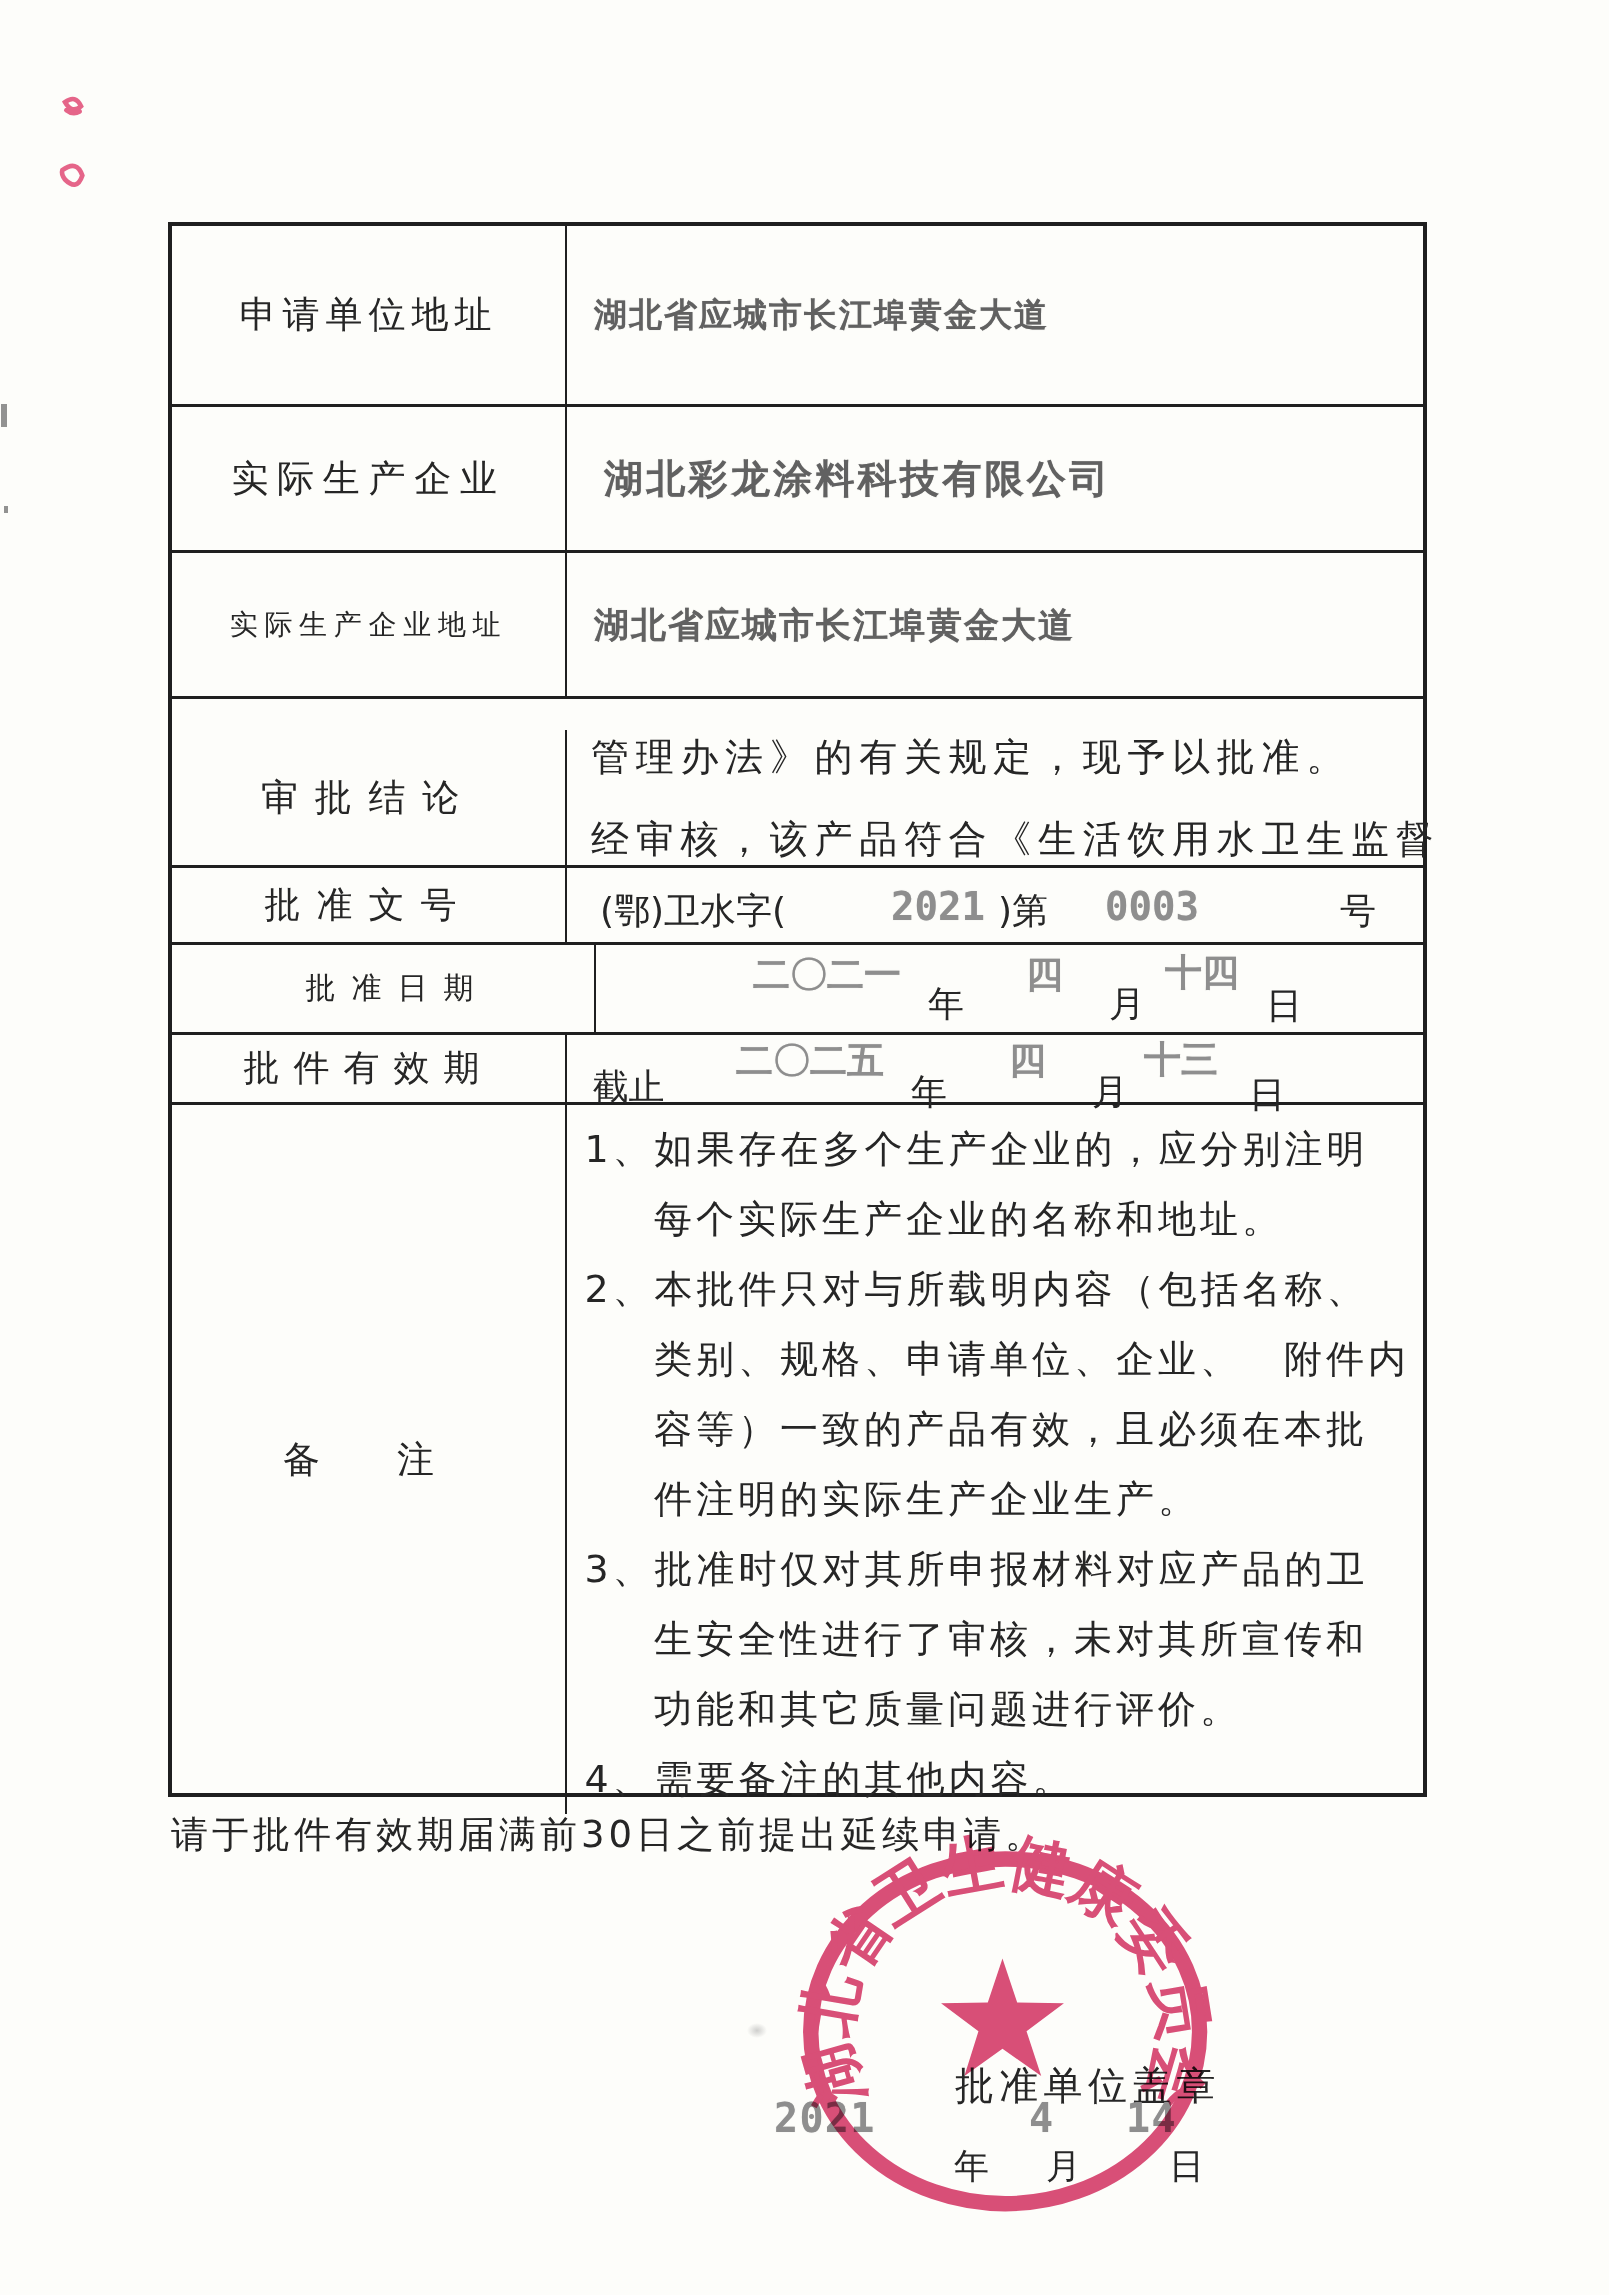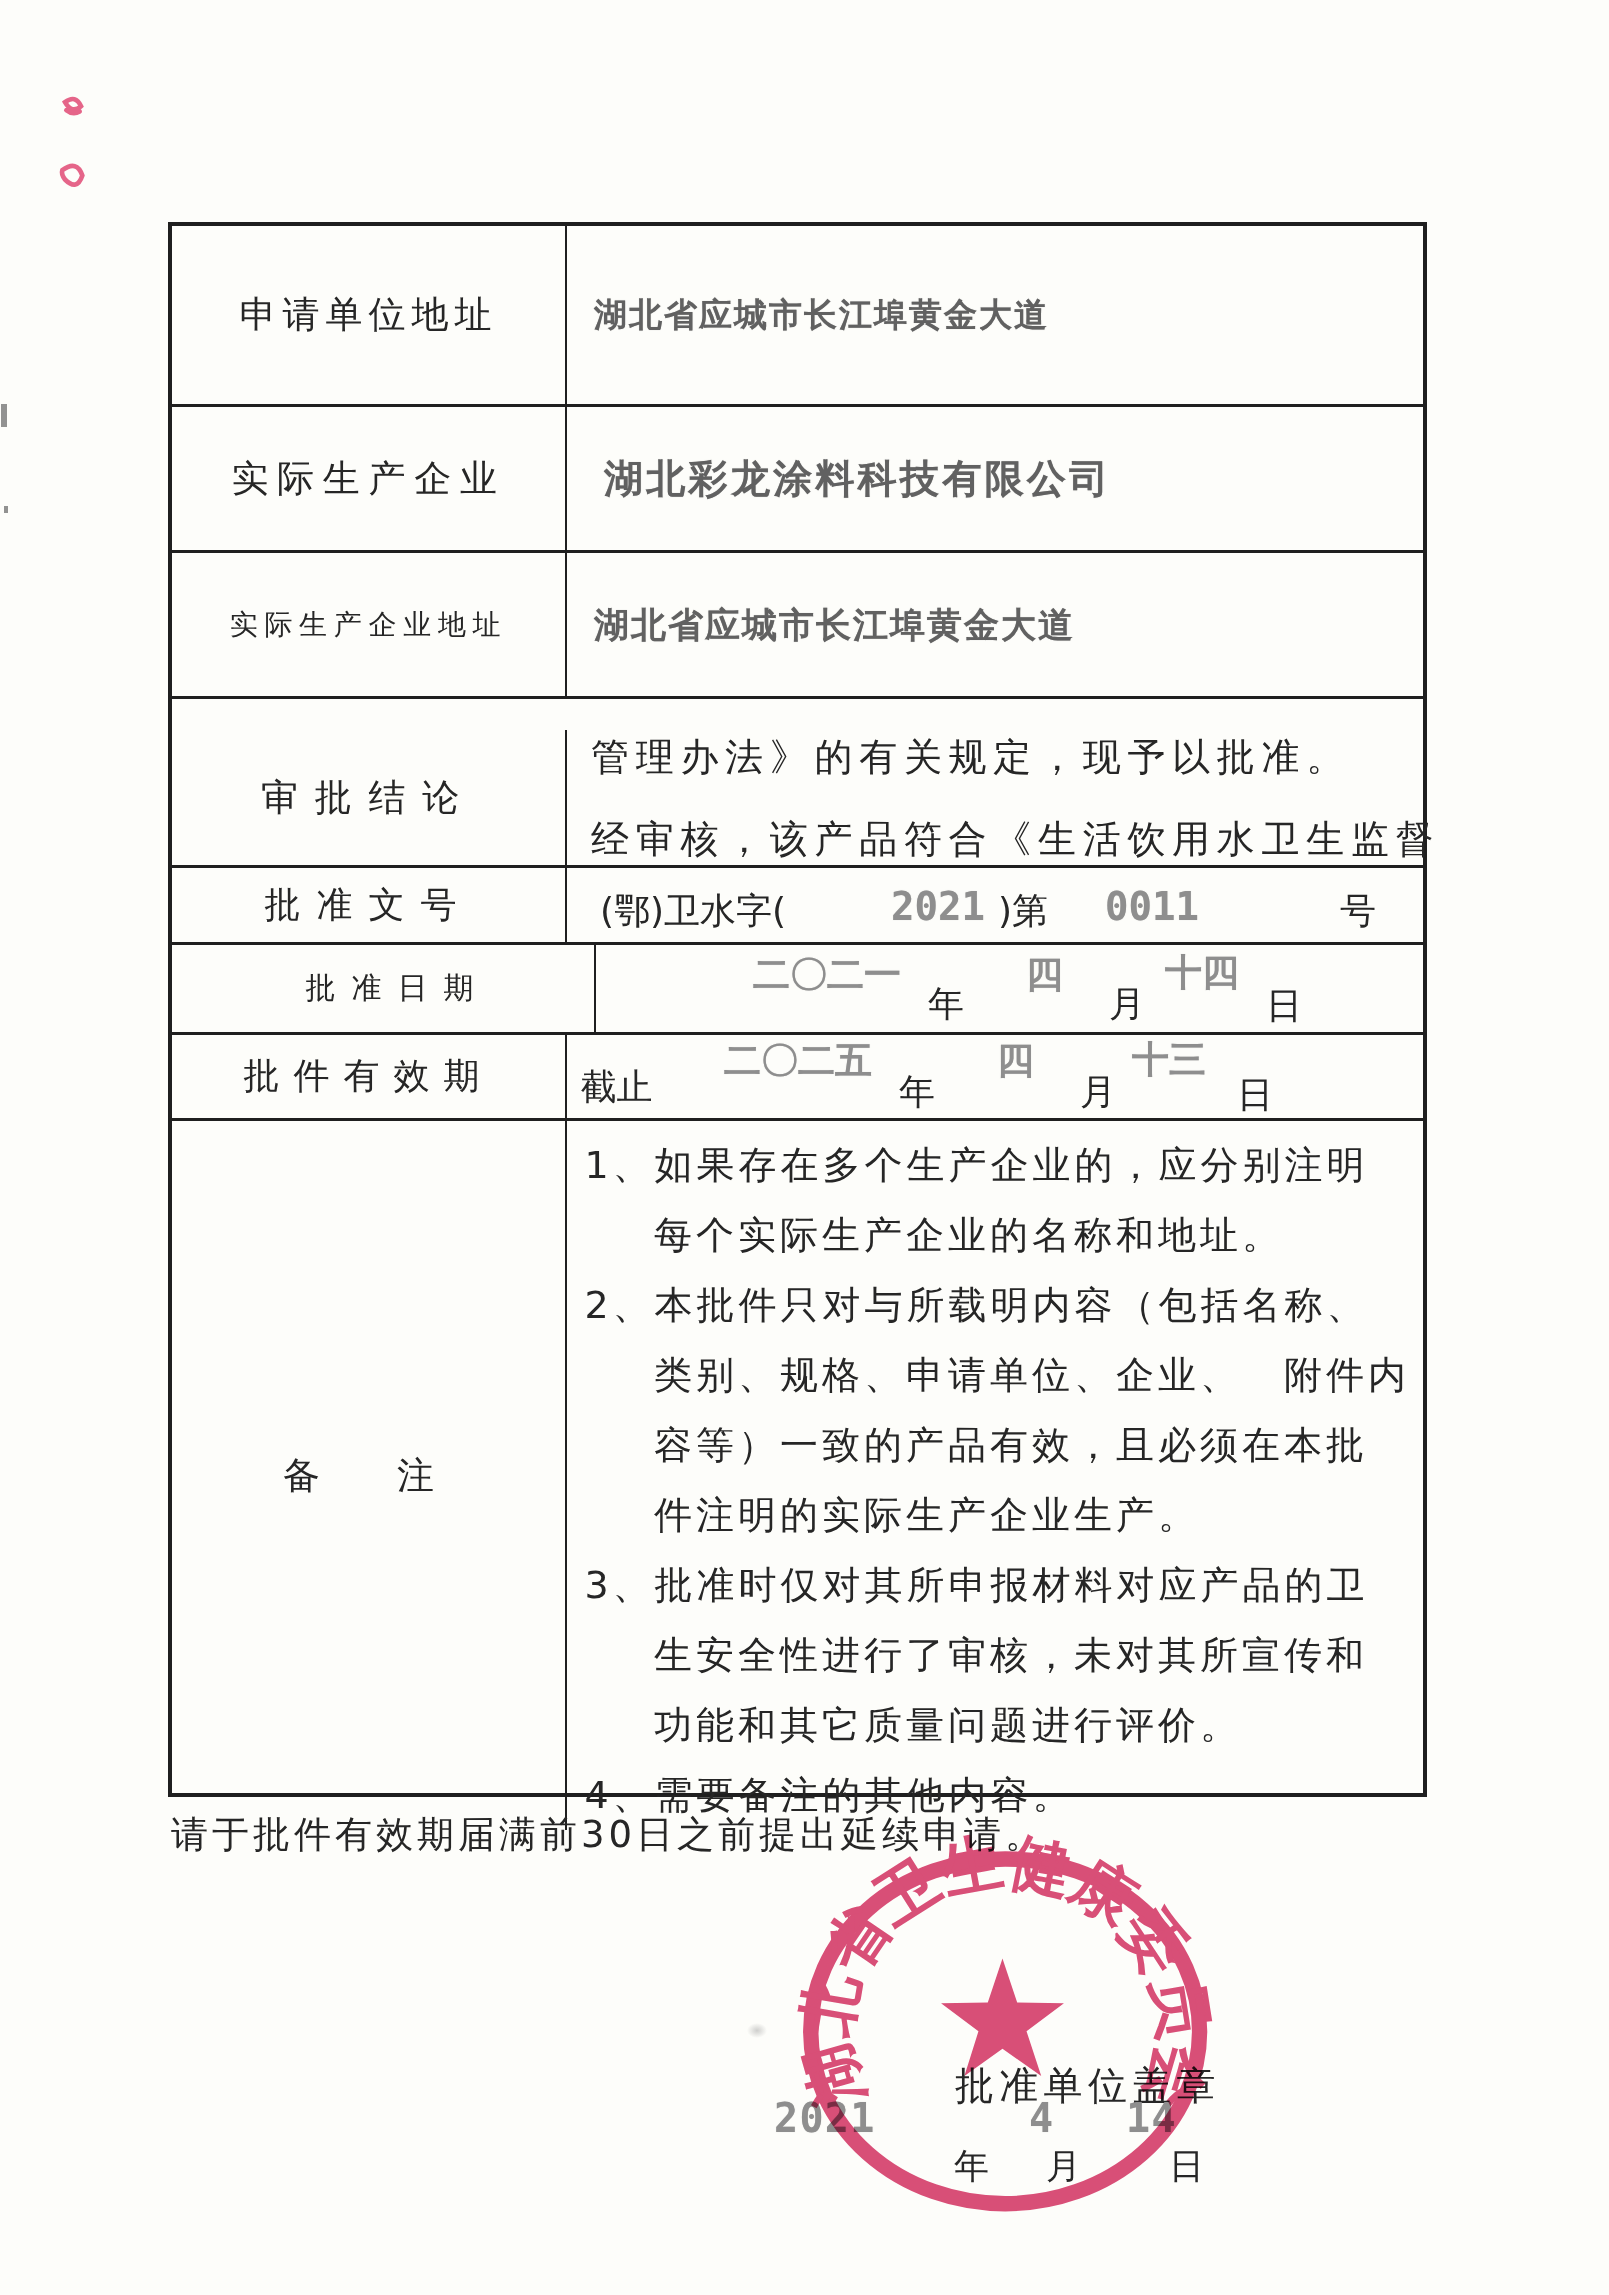--- a/index.html
+++ b/index.html
@@ -29,21 +29,21 @@
     display:flex;flex-direction:column;
     background:transparent;
   }
   .t-row{display:flex;border-bottom:3.3px solid var(--line-dark);box-sizing:border-box;flex:0 0 auto;}
   .t-row.r1{height:181px;}
   .t-row.r2{height:146px;}
   .t-row.r3{height:146px;}
   .t-row.r4{height:169px;}
   .t-row.r5{height:77px;}
   .t-row.r6{height:90px;}
-  .t-row.r7{height:86px;}
+  .t-row.r7{height:70px;gap:12px;}
   .t-row.r8{flex:1 1 auto;border-bottom:none;}
   .cell-label{
     width:395px;flex:0 0 395px;
     border-right:2.7px solid var(--line-dark);
     box-sizing:border-box;
     display:flex;align-items:center;justify-content:center;
     font-size:37px;
     font-family:"DejaVu Serif","Liberation Serif",serif;
   }
   .r1 .cell-label{letter-spacing:6px;}
@@ -178,21 +178,21 @@
         <div class="concl-line">经审核，该产品符合《生活饮用水卫生监督</div>
       </div>
     </div>
 
     <div class="t-row r5">
       <div class="cell-label">批准文号</div>
       <div class="cell-value">
         <span class="part p-black" style="left:33px;">(鄂)卫水字(</span>
         <span class="part p-gray fill-gray" style="left:324px;">2021</span>
         <span class="part p-black" style="left:431px;">)第</span>
-        <span class="part p-gray fill-gray" style="left:538px;">0011</span>
+        <span class="part p-gray fill-gray" style="left:538px;">0003</span>
         <span class="part p-black" style="left:773px;">号</span>
       </div>
     </div>
 
     <div class="t-row r6">
       <div class="cell-label">批准日期</div>
       <div class="cell-value">
         <span class="part p-gray fill-gray cjk" style="left:157px;top:5.3px;">二〇二一</span>
         <span class="part p-black" style="left:332px;top:35px;">年</span>
         <span class="part p-gray fill-gray cjk" style="left:430px;top:5.3px;">四</span>

